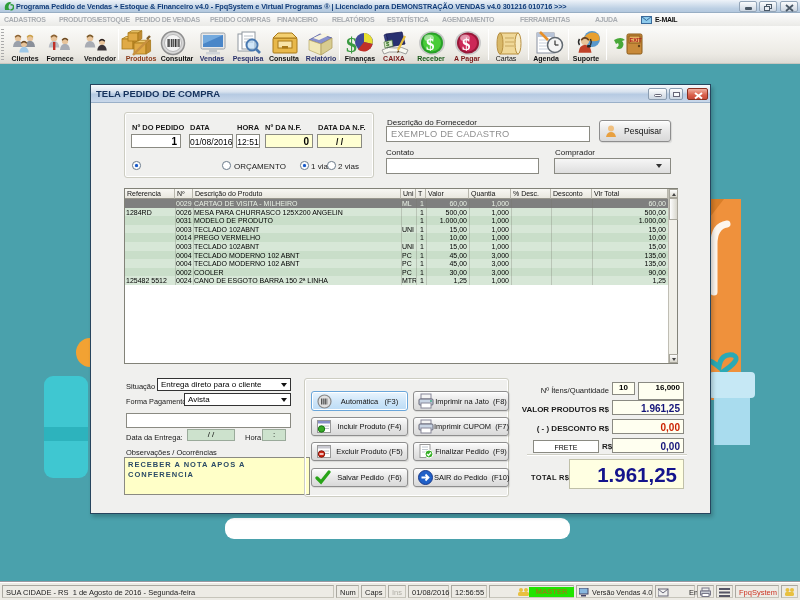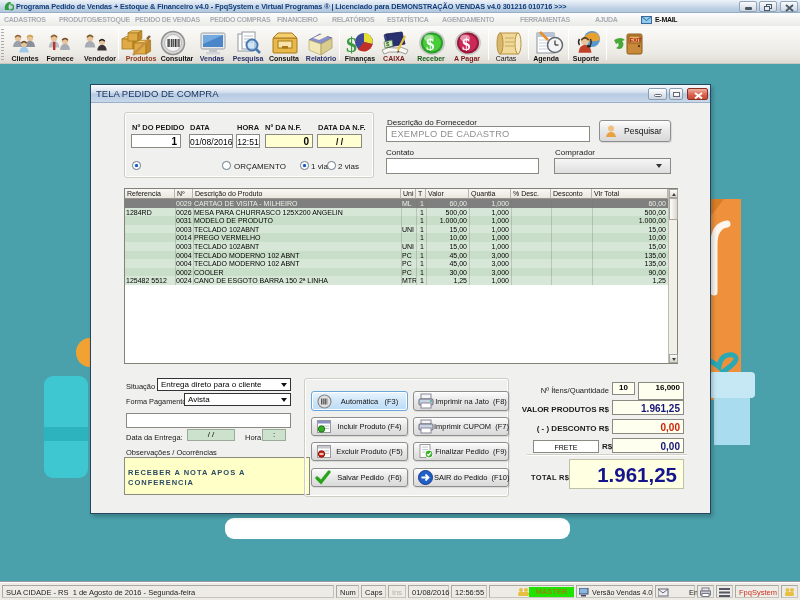--- a/index.html
+++ b/index.html
@@ -254,21 +254,21 @@
 <div class="tlabel" style="left:570px;width:32px;color:#111;font-weight:bold;">Suporte</div>
 <div class="tsep" style="left:118px;"></div>
 <div class="tsep" style="left:339px;"></div>
 <div class="tsep" style="left:488px;"></div>
 <div class="tsep" style="left:528px;"></div>
 <div class="tsep" style="left:568px;"></div>
 <div class="tsep" style="left:606px;"></div>
 </div>
 <div class="abs" style="left:90px;top:84px;width:621px;height:430px;background:#f0f0ee;border:1px solid #27455e;box-shadow:2px 3px 4px rgba(0,0,0,.22);">
  <div class="abs" style="left:0;top:0;width:619px;height:18px;background:linear-gradient(#f8fbfd,#d8e2ee 40%,#b6cae2 55%,#c9d8ea);border-bottom:1px solid #9ab0c8;">
-  <div class="abs" style="left:5px;top:3px;font-size:9.5px;font-weight:normal;color:#16325c;">TELA PEDIDO DE COMPRA</div>
+  <div class="abs" style="left:5px;top:3px;font-size:9.5px;font-weight:bold;color:#16325c;">TELA PEDIDO DE COMPRA</div>
   <div class="abs" style="left:557px;top:3px;width:19px;height:12px;border:1px solid #8a9cb0;border-radius:2px;background:linear-gradient(#fdfdfd,#ccd6e2);">
         <div class="abs" style="left:5px;top:5px;width:8px;height:3px;background:#fff;border:1px solid #667;border-radius:2px;"></div>
       </div>
   <div class="abs" style="left:578px;top:3px;width:14px;height:12px;border:1px solid #8a9cb0;border-radius:2px;background:linear-gradient(#fdfdfd,#ccd6e2);">
         <div class="abs" style="left:3px;top:3px;width:7px;height:5px;border:1px solid #667;background:#f8fafc;"></div>
       </div>
   <div class="abs" style="left:596px;top:3px;width:21px;height:12px;border:1px solid #8a3020;border-radius:2px;background:linear-gradient(#f0b0a0,#d95f4a 60%,#c84a38);">
         <svg class="abs" style="left:6px;top:2.5px;" width="9" height="8">
           <path d="M1 1 L8 6.5 M8 1 L1 6.5" stroke="#fff" stroke-width="2"></path>
         </svg>
@@ -425,21 +425,21 @@
  <div class="label" style="left:35px;top:312px;font-size:7.3px;">Forma Pagamento</div>
  <div class="field" style="left:93px;top:308px;width:107px;height:13px;font-size:8px;padding:1px 3px;border-color:#333;">Avista
    <div class="abs" style="right:3px;top:4px;width:0;height:0;border-left:3.5px solid transparent;border-right:3.5px solid transparent;border-top:4px solid #111;"></div>
  </div>
  <div class="field" style="left:35px;top:328px;width:165px;height:15px;"></div>
  <div class="label" style="left:35px;top:348px;font-size:7.5px;">Data da Entrega:</div>
  <div class="field" style="left:96px;top:344px;width:48px;height:12px;background:#cde2cd;border-color:#9aaa9a;text-align:center;font-size:8px;">/ /</div>
  <div class="label" style="left:154px;top:348px;font-size:7.5px;">Hora</div>
  <div class="field" style="left:171px;top:344px;width:24px;height:12px;background:#cde2cd;border-color:#9aaa9a;text-align:center;font-size:8px;">:</div>
  <div class="label" style="left:35px;top:363px;font-size:7.5px;">Observações / Ocorrências</div>
- <div class="field" style="left:33px;top:372px;width:186px;height:38px;background:#ffffc8;color:#2a4a66;font-weight:bold;font-size:7.5px;letter-spacing:1px;padding:10px 3px;line-height:10px;white-space:normal;">RECEBER A NOTA APOS A CONFERENCIA</div>
+ <div class="field" style="left:33px;top:372px;width:186px;height:38px;background:#ffffc8;color:#2a4a66;font-weight:bold;font-size:7.5px;letter-spacing:1px;padding:2px 3px;line-height:10px;white-space:normal;">RECEBER A NOTA APOS A CONFERENCIA</div>
 
  <div class="groupbox" style="left:213px;top:293px;width:205px;height:119px;"></div>
  <div class="btn" style="left:220px;top:306px;width:97px;height:20px;line-height:19px;background:linear-gradient(#eaf5fe,#cfe6f9 50%,#bcdcf6);border-color:#6aa6da;box-shadow:inset 0 0 0 1px #fff;">Automática&nbsp;&nbsp;&nbsp;(F3)</div>
  <svg class="abs" style="left:226px;top:309px;" width="15" height="15">
       <circle cx="7.5" cy="7.5" r="6.5" fill="#e0e0e0" stroke="#888" stroke-width="1.2"></circle>
       <g fill="#555">
         <rect x="4" y="4.5" width="1.4" height="6"></rect>
         <rect x="6" y="4.5" width="0.8" height="6"></rect>
         <rect x="7.5" y="4.5" width="1.4" height="6"></rect>
         <rect x="9.5" y="4.5" width="0.8" height="6"></rect>

